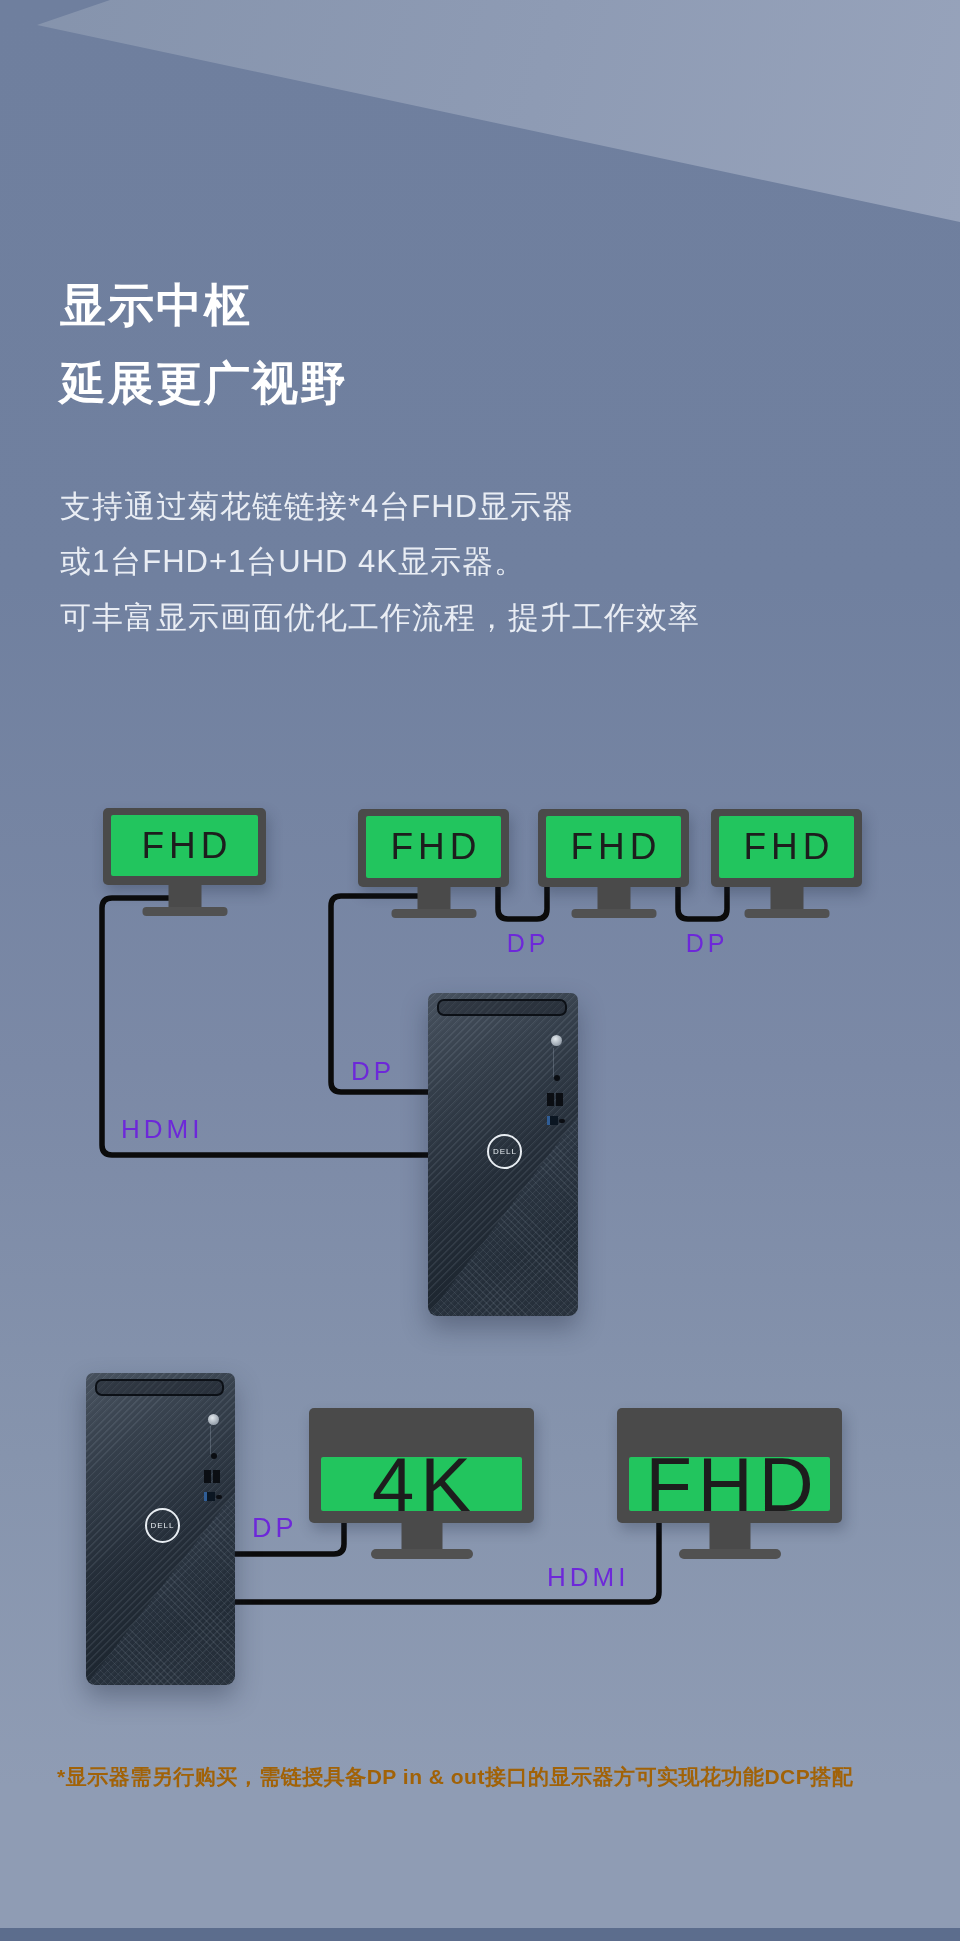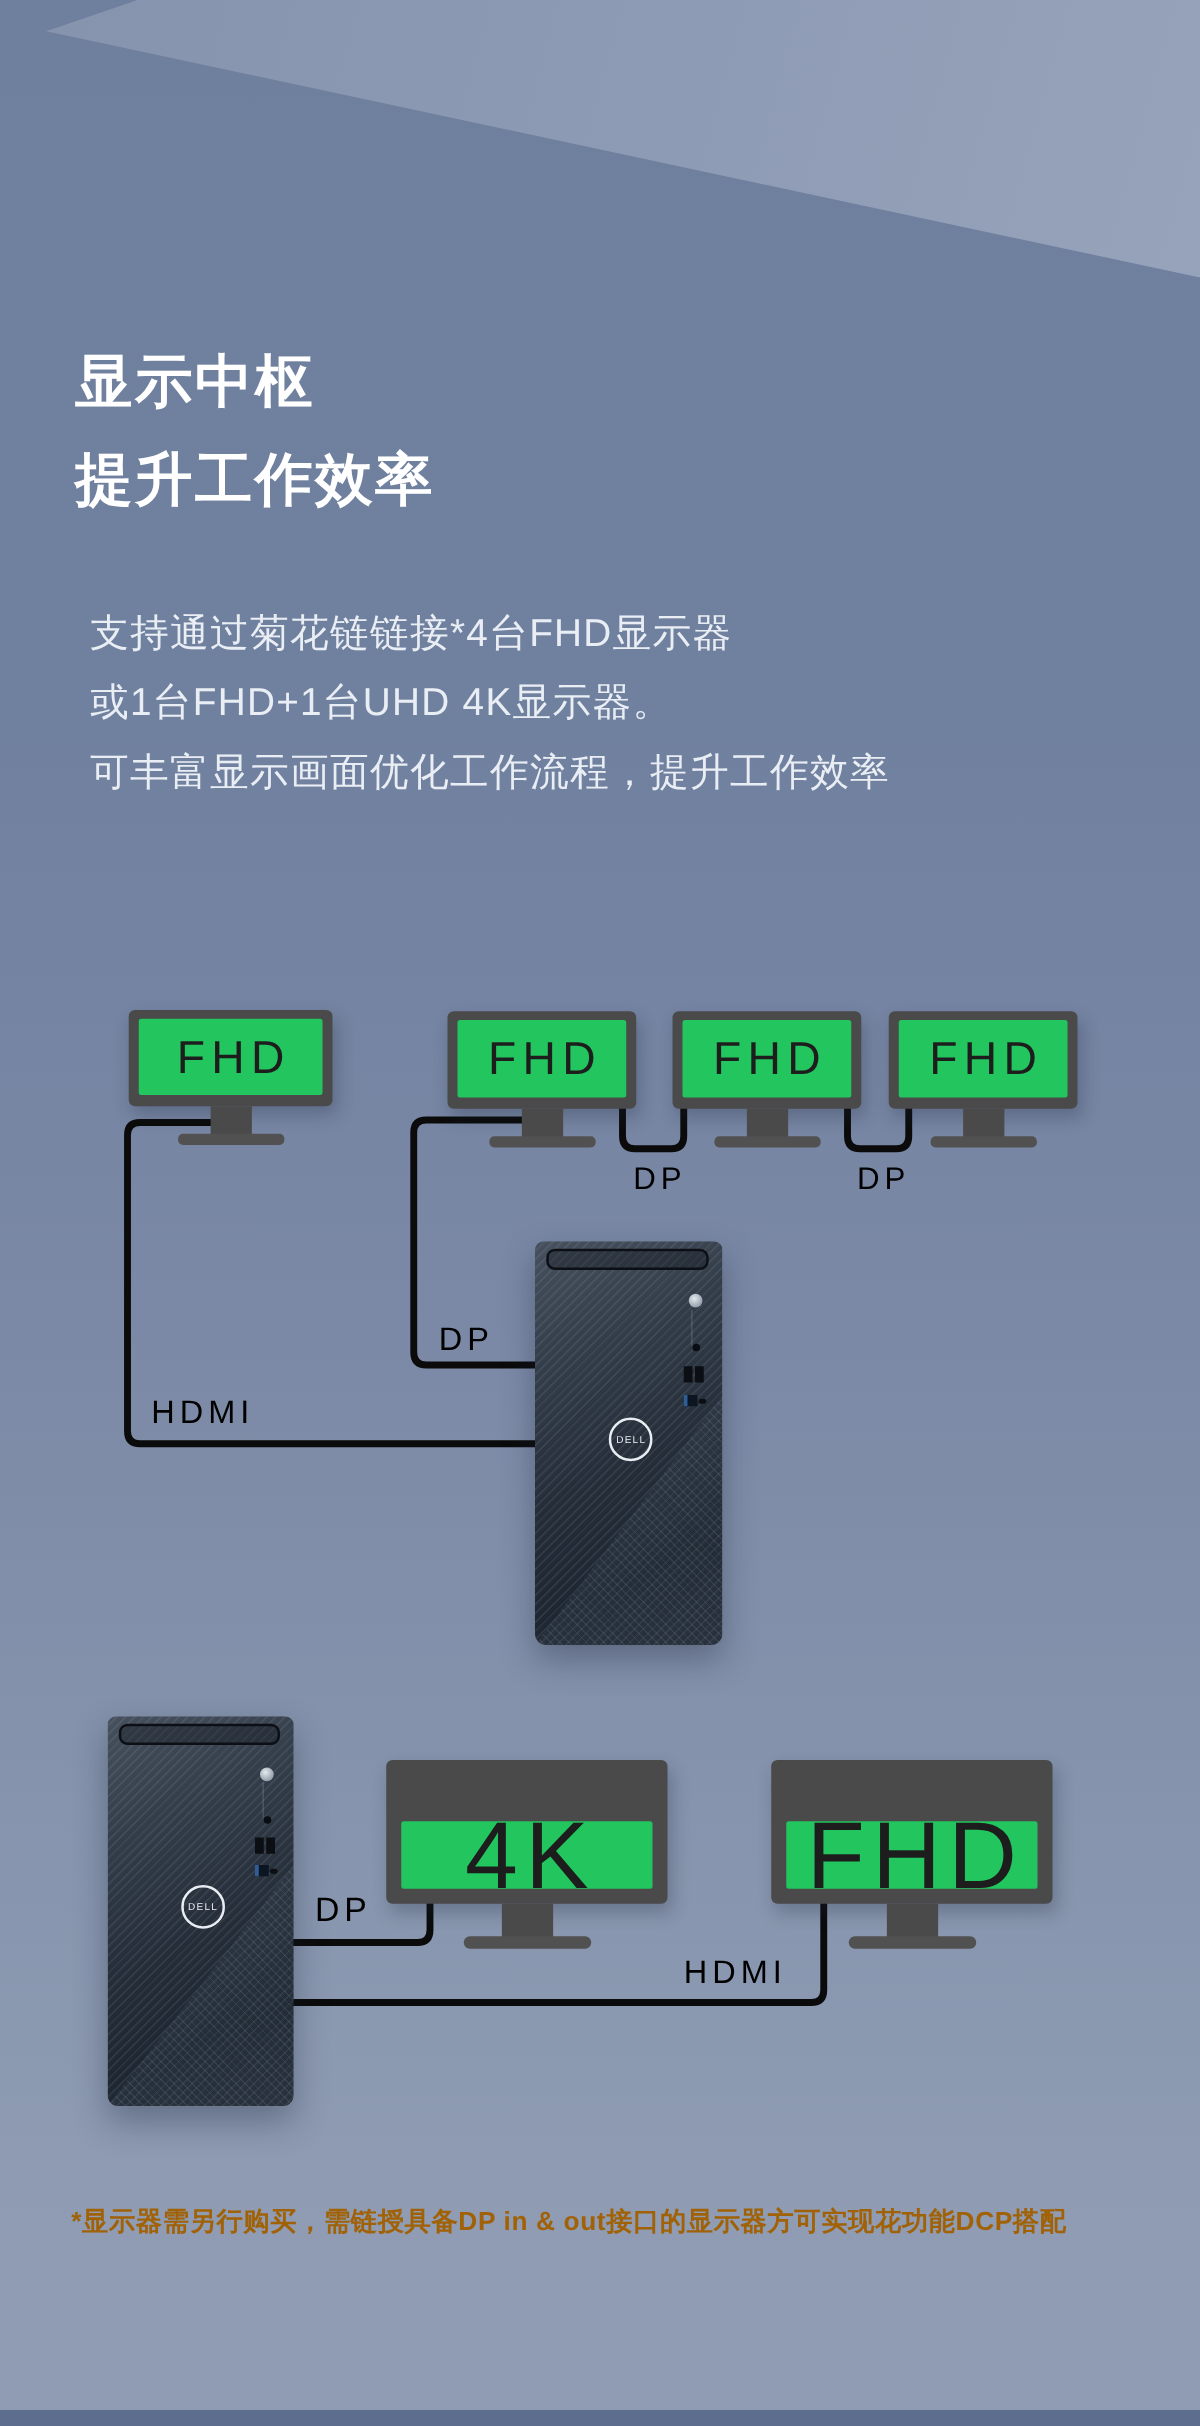--- a/index.html
+++ b/index.html
@@ -14,29 +14,29 @@
     background:linear-gradient(105deg,#8593ac 0%,#8e9bb4 55%,#97a3bb 100%);
     clip-path:polygon(110px 0,960px 0,960px 222px,37px 25px);
   }
   
   .title{
     position:absolute;left:60px;color:#ffffff;font-weight:700;
     font-size:46px;line-height:1;letter-spacing:2px;white-space:nowrap;
   }
   .body-line{
     position:absolute;left:60px;color:#e9edf4;font-weight:300;
-    font-size:31px;line-height:1.15;letter-spacing:1px;white-space:nowrap;margin-left:12px;
+    font-size:31px;line-height:1.15;letter-spacing:1px;white-space:nowrap;
   }
   .footnote{
     position:absolute;left:57px;top:1763px;color:#a16207;
     font-size:21px;letter-spacing:.5px;white-space:nowrap;font-weight:700;
   }
   
   .cable-label{
-    position:absolute;color:#000000;font-size:26px;letter-spacing:4px;
+    position:absolute;color:#6d28d9;font-size:26px;letter-spacing:4px;
     white-space:nowrap;font-weight:400;
   }
   .centered{transform:translateX(-50%);}
   
   .monitor{position:absolute;}
   .monitor .frame{
     position:absolute;inset:0;background:#4a4a4a;border-radius:5px;
     box-shadow:3px 7px 14px rgba(30,40,60,.28);
   }
   .monitor .screen{
@@ -106,21 +106,21 @@
   
   .cables-svg{position:absolute;left:0;top:0;pointer-events:none;}
   .bottom-bar{position:absolute;left:0;top:1928px;width:960px;height:13px;background:#5c6d8d;}
 </style>
 </head>
 <body>
 
 <div class="light-band"></div>
 
 <div class="title" style="top:282px;">显示中枢</div>
-<div class="title" style="top:360px;">提升工作效率</div>
+<div class="title" style="top:360px;">延展更广视野</div>
 
 <div class="body-line" style="top:489px;">支持通过菊花链链接*4台FHD显示器</div>
 <div class="body-line" style="top:544px;">或1台FHD+1台UHD 4K显示器。</div>
 <div class="body-line" style="top:600px;">可丰富显示画面优化工作流程，提升工作效率</div>
 
 <svg class="cables-svg" width="960" height="1941" viewBox="0 0 960 1941">
   <g fill="none" stroke="#0b0b0b" stroke-width="5.5">
     <path d="M 192 898 H 112 Q 102 898 102 908 V 1145 Q 102 1155 112 1155 H 432"></path>
     <path d="M 440 896 H 341 Q 331 896 331 906 V 1082 Q 331 1092 341 1092 H 432"></path>
     <path d="M 498 880 V 909 Q 498 919 508 919 H 537 Q 547 919 547 909 V 880"></path>

